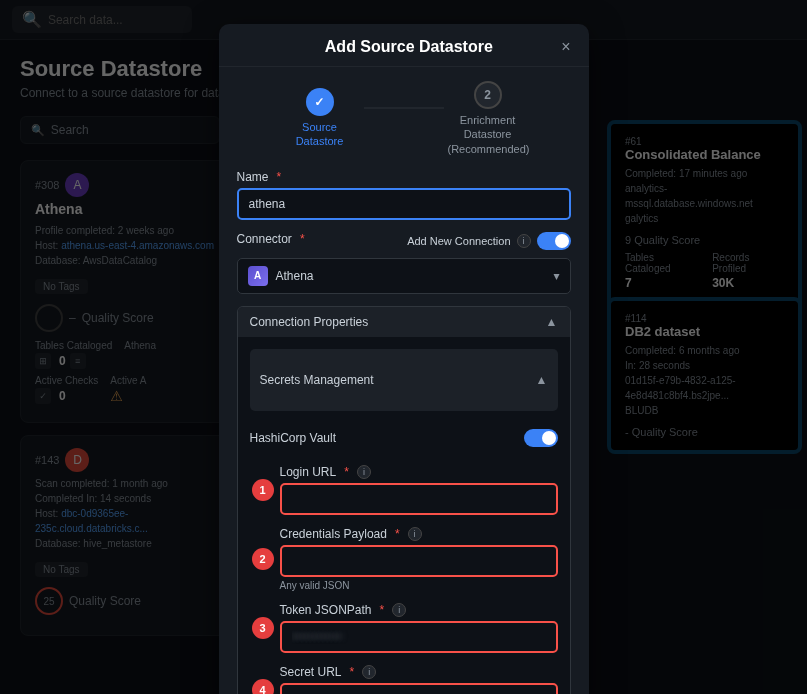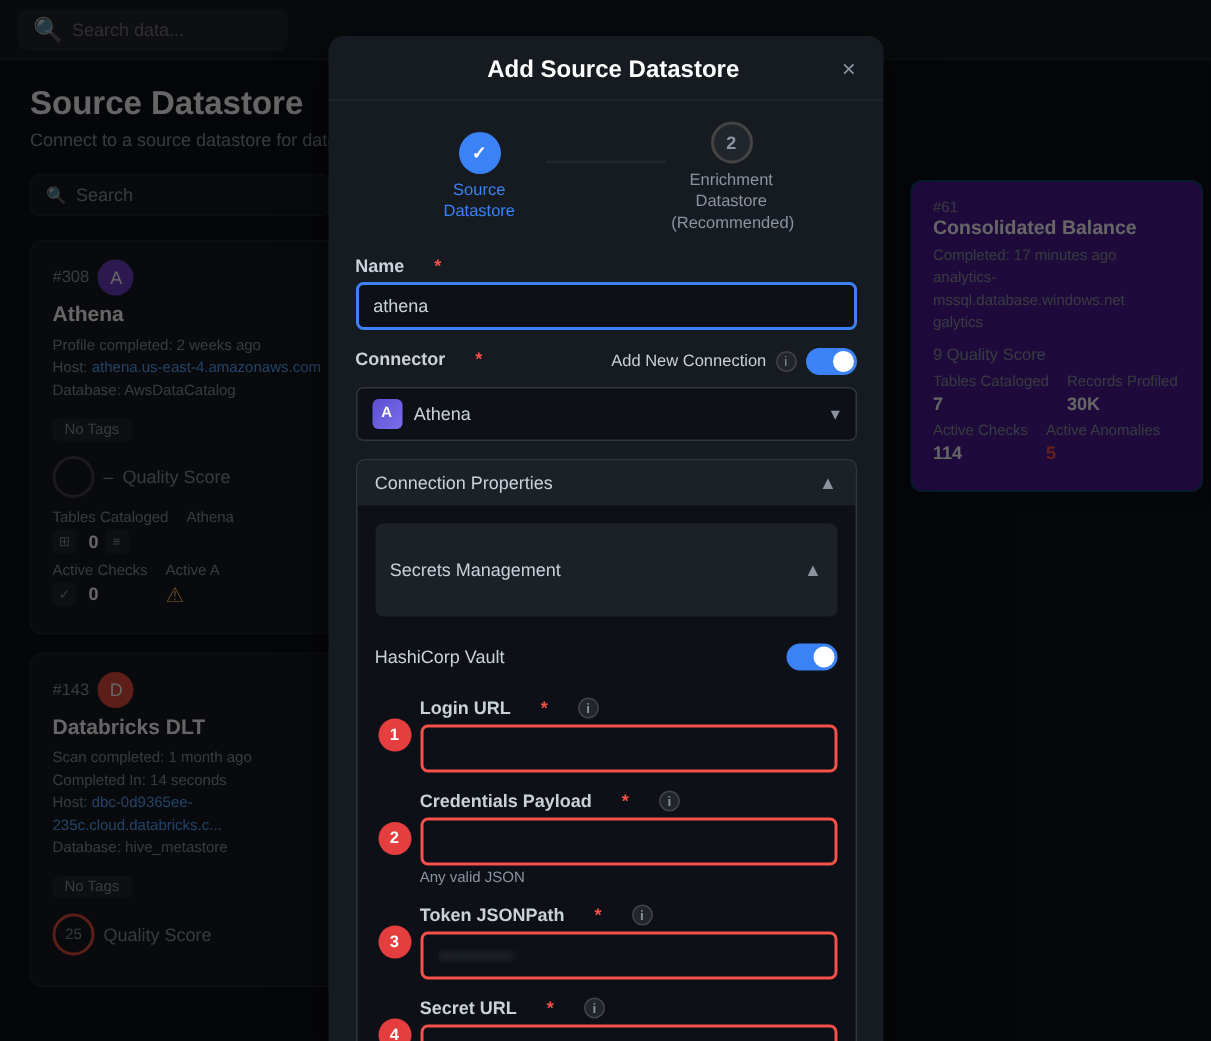--- a/index.html
+++ b/index.html
@@ -315,22 +315,21 @@
     .form-group {
       margin-bottom: 12px;
     }
 
     .form-label {
       color: #c9d1d9;
       font-size: 12px;
       margin-bottom: 4px;
       display: flex;
       align-items: center;
-      gap: 20px;
-      font-weight: bold;
+      gap: 8px;
     }
 
     .required { color: #f85149; }
 
     .info-icon {
       width: 14px;
       height: 14px;
       border-radius: 50%;
       background: #21262d;
       border: 1px solid #444;
@@ -516,22 +515,22 @@
 
     .field-with-number {
       position: relative;
       margin-left: 30px;
     }
 
     
     .right-card {
       position: absolute;
       right: 0;
-      background: #4c1d95;
-      border: 1px solid #0c4a6e;
+      background: #000000;
+      border: 4px solid #0c4a6e;
       border-radius: 8px;
       padding: 12px 14px;
       width: 195px;
     }
 
     .chevron-icon { color: #8b949e; font-size: 12px; }
   </style>
 </head>
 <body>
 
@@ -601,21 +600,20 @@
       </div>
     </div>
 
     <div class="card" style="margin-top:12px;">
       <div class="card-header">
         <span class="card-id">#143</span>
         <div class="card-icon" style="background:#e74c3c;">
           <span>D</span>
         </div>
       </div>
-      <div class="card-name">Databricks DLT</div>
       <div class="card-meta">
         <div>Scan completed: 1 month ago</div>
         <div>Completed In: 14 seconds</div>
         <div>Host: <a>dbc-0d9365ee-235c.cloud.databricks.c...</a></div>
         <div>Database: hive_metastore</div>
       </div>
       <div class="no-tags">No Tags</div>
       <div class="quality-score-row">
         <div class="qs-circle" style="border-color:#e74c3c;">
           <span>25</span>
@@ -648,20 +646,31 @@
       <div class="stats-row" style="margin-top:4px;">
         <div class="stat-item">
           <span class="stat-label">Active Checks</span>
           <span class="stat-value">114</span>
         </div>
         <div class="stat-item">
           <span class="stat-label">Active Anomalies</span>
           <span class="stat-value" style="color:#f85149;">5</span>
         </div>
       </div>
+    </div>
+    <div class="right-card" style="position:relative;">
+      <div style="color:#8b949e;font-size:10px;">#114</div>
+      <div style="color:#fff;font-size:13px;font-weight:600;margin-bottom:4px;">DB2 dataset</div>
+      <div style="color:#8b949e;font-size:10px;line-height:1.5;margin-bottom:8px;">
+        <div>Completed: 6 months ago</div>
+        <div>In: 28 seconds</div>
+        <div>01d15f-e79b-4832-a125-4e8d481c8bf4.bs2jpe...</div>
+        <div>BLUDB</div>
+      </div>
+      <div style="color:#8b949e;font-size:11px;">- Quality Score</div>
     </div>
   </div>
 </div>
 
 <div class="overlay"></div>
 
 <div class="modal">
   <div class="modal-header">
     <div style="width:20px;"></div>
     <div class="modal-title">Add Source Datastore</div>

